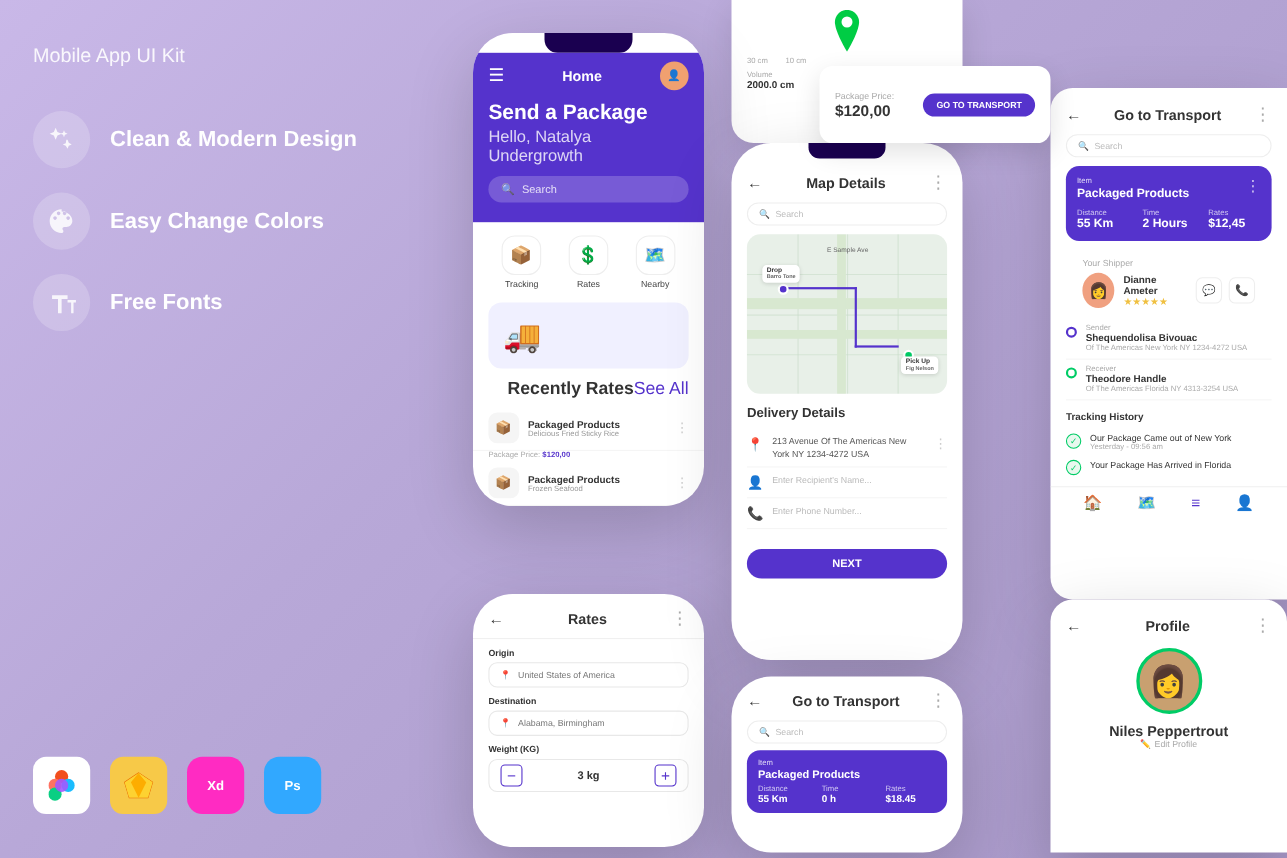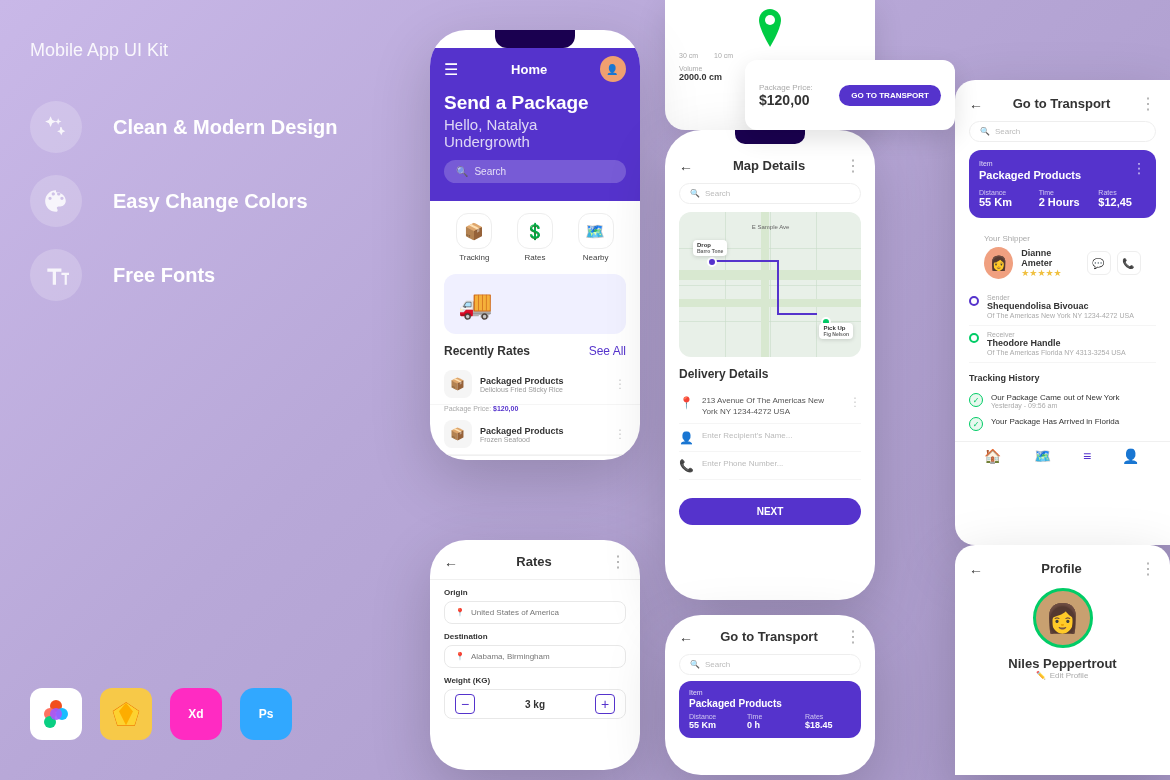--- a/index.html
+++ b/index.html
@@ -39,21 +39,21 @@
     }
     .feature-list {
       display: flex;
       flex-direction: column;
       gap: 22px;
       margin-bottom: 40px;
     }
     .feature-item {
       display: flex;
       align-items: center;
-      gap: 31px;
+      gap: 18px;
     }
     .feature-icon-circle {
       width: 52px;
       height: 52px;
       border-radius: 50%;
       background: rgba(255,255,255,0.2);
       display: flex;
       align-items: center;
       justify-content: center;
       flex-shrink: 0;
@@ -173,23 +173,23 @@
       display: flex; gap: 3px; margin-top: 6px;
     }
     .dot {
       width: 6px; height: 6px;
       border-radius: 50%;
       background: #5533cc;
     }
     .dot.inactive { background: #ddd; }
     .phone1-section-title {
       display: flex;
-      justify-content: space-between;
+      justify-content: flex-end;
       padding: 0 14px 6px;
-      font-size: 12px;
+      font-size: 16px;
       font-weight: 700;
       color: #333;
     }
     .see-all { color: #5533cc; font-weight: 400; }
     .rate-item {
       display: flex;
       align-items: center;
       padding: 6px 14px;
       gap: 8px;
       border-bottom: 1px solid #f5f5f5;

